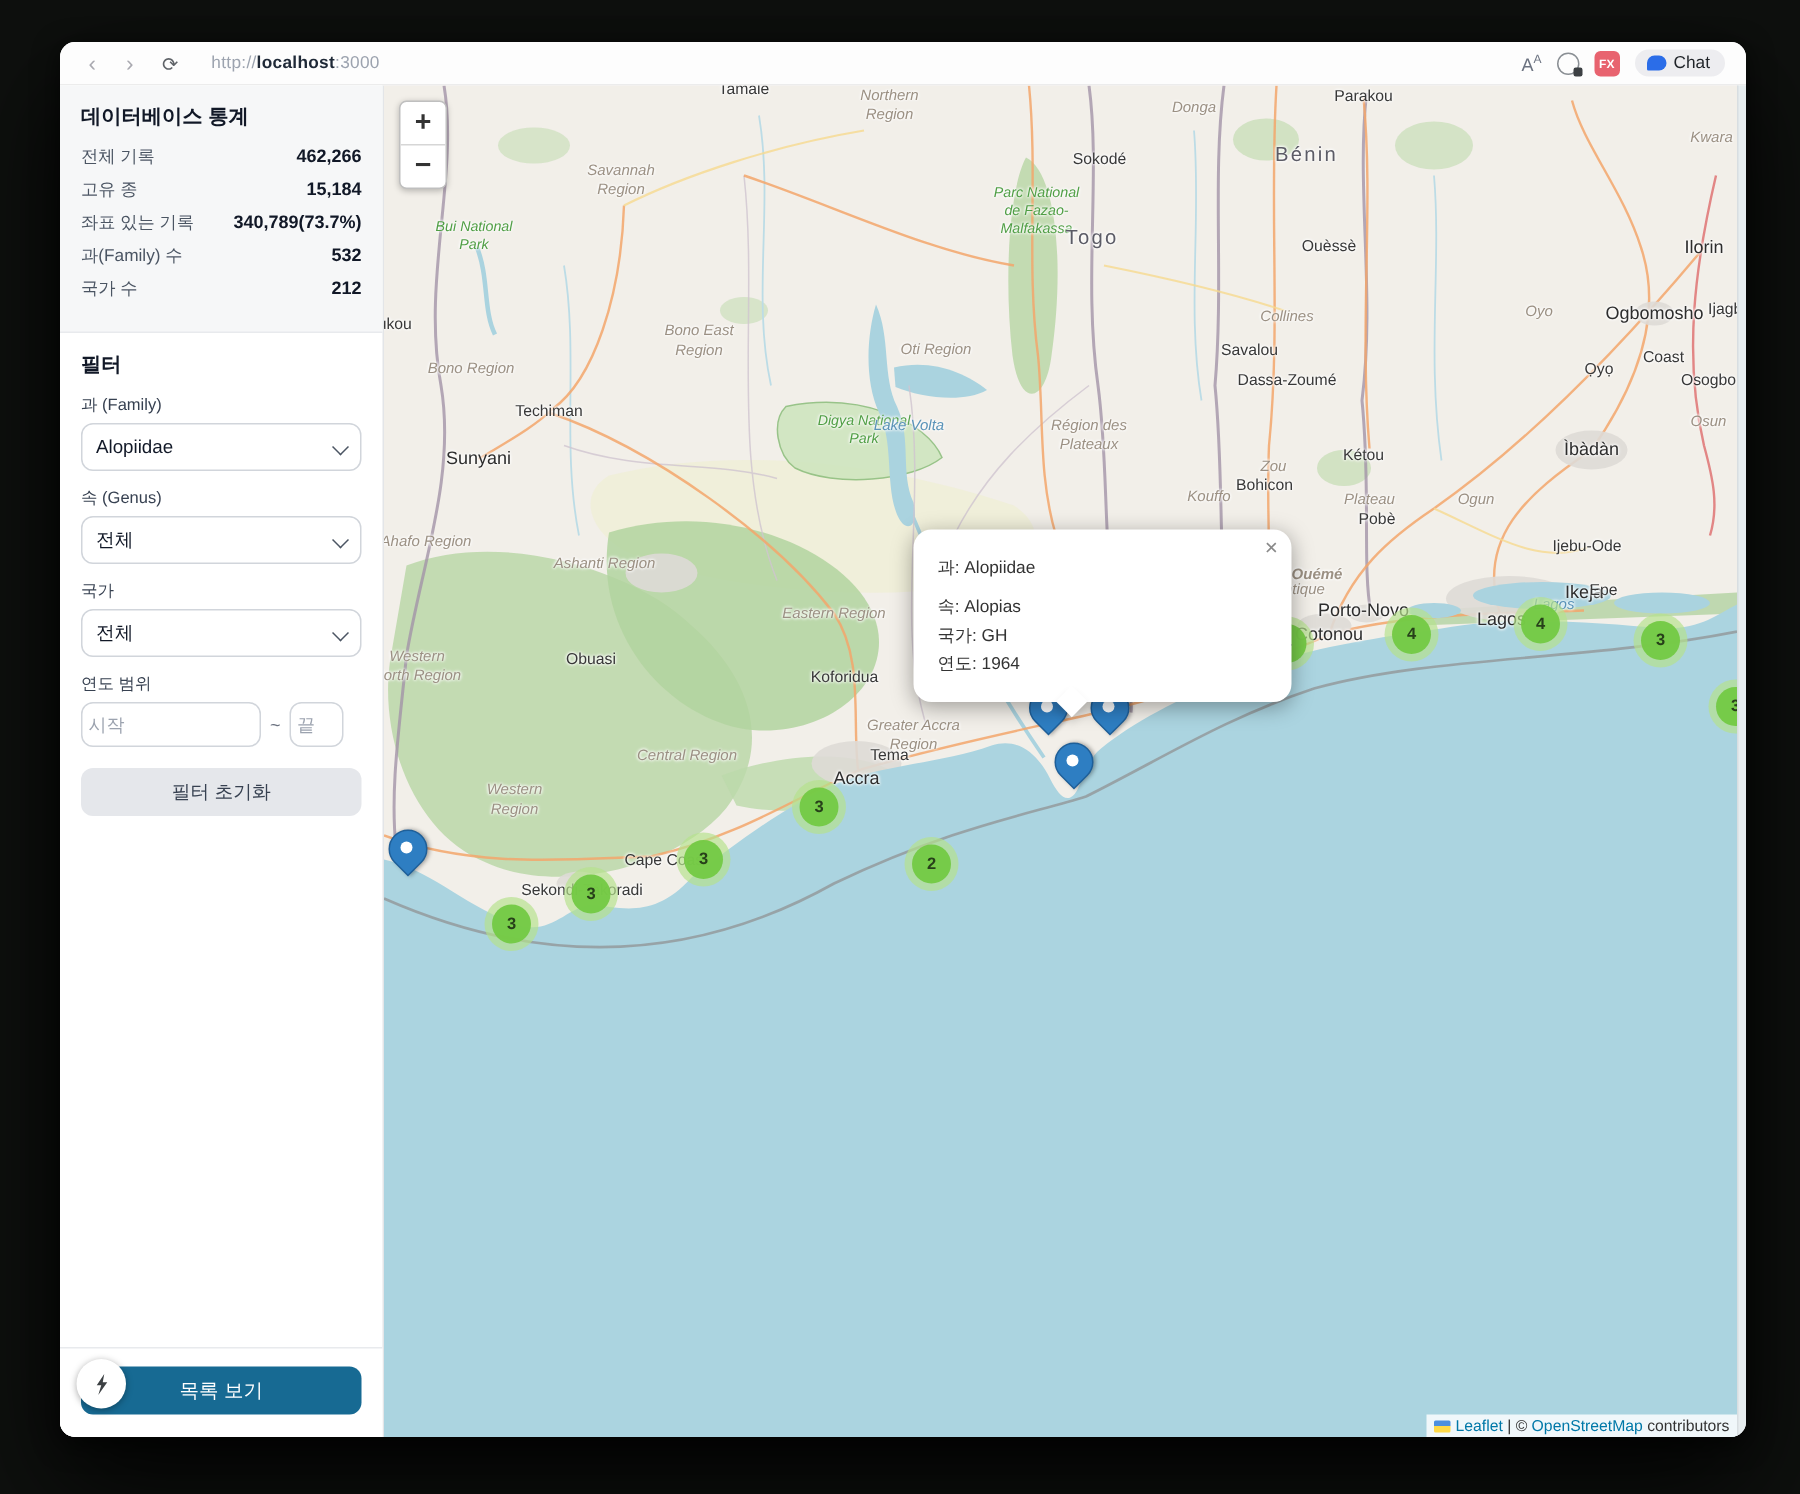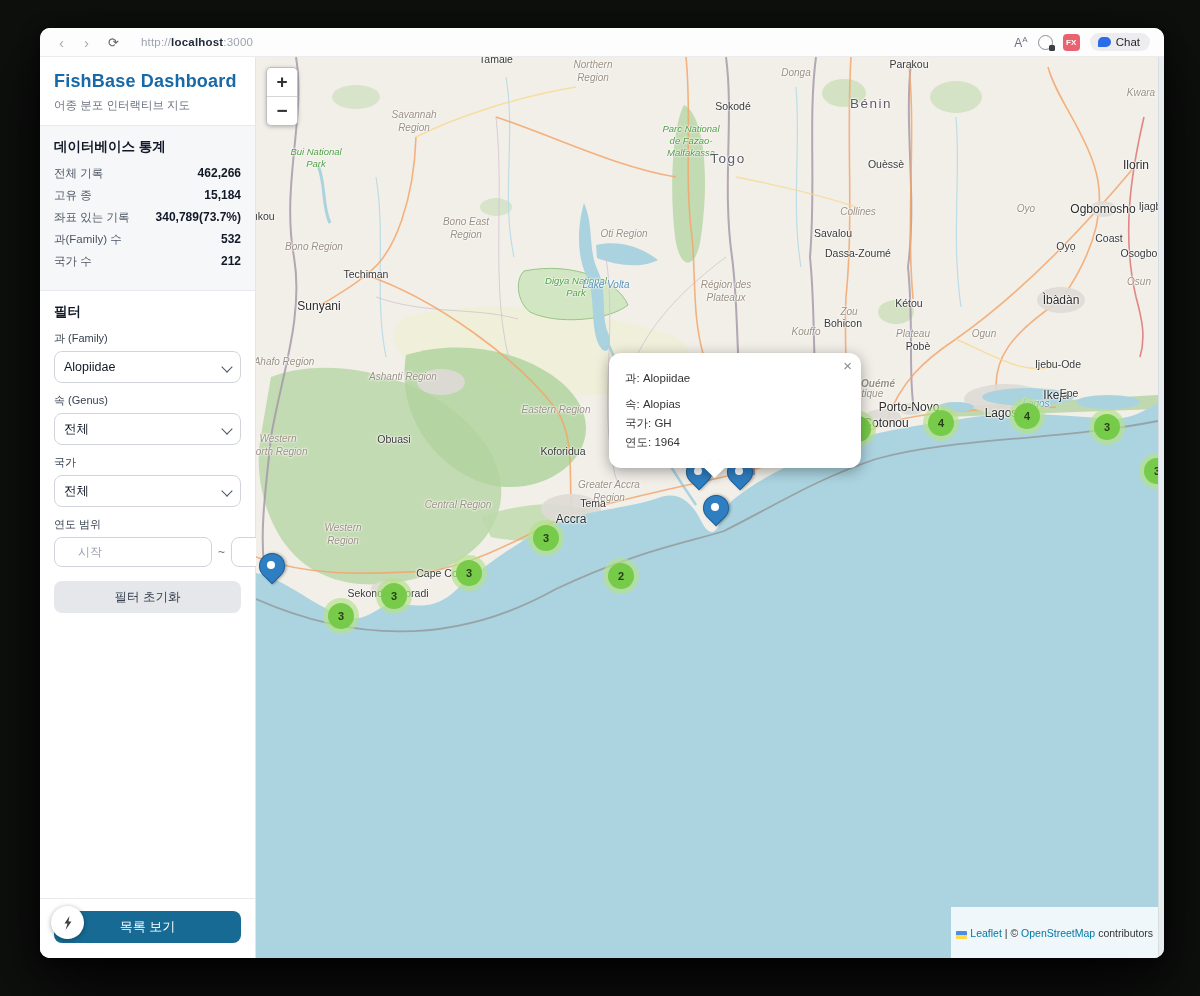--- a/index.html
+++ b/index.html
@@ -29,21 +29,21 @@
   .stats-panel{background:#f6f7f8;border-bottom:1px solid #e8eaed;padding:12px 14px 14px;}
   .panel-title{font-size:13.5px;font-weight:700;color:#111827;margin-bottom:10px;}
   .stat-row{display:flex;justify-content:space-between;align-items:baseline;margin:7px 0;}
   .stat-label{color:#4b5563;font-size:11.5px;}
   .stat-value{color:#111827;font-weight:700;font-size:12px;}
   .filters{padding:12px 14px;}
   .field-label{font-size:11px;color:#374151;margin:10px 0 5px;}
   .select{height:30px;border:1px solid #d1d5db;border-radius:8px;background:#fff;display:flex;align-items:center;padding:0 9px;font-size:12.5px;color:#111827;position:relative;cursor:pointer;}
   .select .chev{position:absolute;right:9px;top:11px;width:7px;height:7px;border-right:1.6px solid #4b5563;border-bottom:1.6px solid #4b5563;transform:rotate(45deg);}
   .year-row{display:flex;align-items:center;gap:6px;}
-  .year-input{height:28px;border:1px solid #d1d5db;border-radius:8px;padding:0 23px;font-size:12px;color:#111827;background:#fff;outline:none;font-family:"Liberation Sans",sans-serif;}
+  .year-input{height:28px;border:1px solid #d1d5db;border-radius:8px;padding:0 4px;font-size:12px;color:#111827;background:#fff;outline:none;font-family:"Liberation Sans",sans-serif;}
   .year-input::placeholder{color:#9ca3af;}
   .yi-start{width:110px;}
   .yi-end{width:26px;}
   .tilde{color:#6b7280;}
   .reset-btn{margin-top:14px;width:100%;height:32px;background:#e5e7eb;border:none;border-radius:8px;font-size:12.5px;color:#374151;cursor:pointer;font-family:"Liberation Sans",sans-serif;}
   .sb-bottom{position:absolute;left:0;right:0;bottom:0;background:#fff;border-top:1px solid #e8eaed;padding:12px 14px 16px;}
   .list-btn{width:100%;height:32px;background:#176a93;color:#fff;border:none;border-radius:8px;font-size:13px;cursor:pointer;font-family:"Liberation Sans",sans-serif;}
   .cursor-badge{position:absolute;left:11px;top:878px;width:33px;height:33px;background:#fff;border-radius:50%;box-shadow:0 1px 5px rgba(0,0,0,.35);z-index:40;display:flex;align-items:center;justify-content:center;}
   
   .map{position:relative;width:902px;height:902px;overflow:hidden;background:#f2efe9;flex:none;}
@@ -68,21 +68,21 @@
   .pin-head{position:absolute;top:2px;left:1px;width:24px;height:24px;background:#2e7ec2;border:1px solid #1e5f99;border-radius:50% 50% 50% 0;transform:rotate(-45deg);box-shadow:1px 1px 3px rgba(0,0,0,.35);}
   .pin-dot{position:absolute;top:10px;left:9px;width:8px;height:8px;background:#fff;border-radius:50%;z-index:2;}
   
   .popup{position:absolute;left:353px;top:296px;width:220px;z-index:20;background:#fff;border-radius:12px;
          box-shadow:0 3px 14px rgba(0,0,0,.35);padding:14px 16px 14px;}
   .popup-tip{position:absolute;left:98px;bottom:-7px;width:15px;height:15px;background:#fff;transform:rotate(45deg);box-shadow:3px 3px 6px rgba(0,0,0,.12);}
   .popup-close{position:absolute;top:5px;right:9px;color:#8a8a8a;font-size:15px;cursor:pointer;line-height:1;}
   .popup-title{font-size:13.5px;font-weight:700;color:#111;margin:2px 0 12px;padding-right:8px;}
   .popup-row{font-size:11.5px;color:#333;margin:4px 0;}
   .popup-row:first-child{margin-bottom:11px;}
-  .attribution{position:absolute;right:0;bottom:0;z-index:30;background:rgba(255,255,255,.82);font-size:10.5px;color:#333;padding:20px 5px;display:flex;align-items:flex-end;gap:3px;}
+  .attribution{position:absolute;right:0;bottom:0;z-index:30;background:rgba(255,255,255,.82);font-size:10.5px;color:#333;padding:2px 5px;display:flex;align-items:center;gap:3px;}
   .attribution a{color:#0078a8;text-decoration:none;}
   .ua-flag{width:11px;height:8px;display:inline-block;background:linear-gradient(#4c8fe0 50%,#ffd948 50%);border-radius:1px;}
 </style>
 </head>
 <body>
 
 <div class="window">
 
   <div class="toolbar">
     <span class="nav-btn">‹</span>
@@ -96,24 +96,20 @@
       <span class="chat-pill">
         <span class="chat-bubble"></span>
         <span>Chat</span>
       </span>
     </span>
   </div>
 
   <div class="content">
 
     <div class="sidebar">
-      <div class="sb-header">
-        <div class="sb-title">FishBase Dashboard</div>
-        <div class="sb-sub">어종 분포 인터랙티브 지도</div>
-      </div>
 
       <div class="stats-panel">
         <div class="panel-title">데이터베이스 통계</div>
         <div id="stats-rows">
             <div class="stat-row">
               <div class="stat-label">전체 기록</div>
               <div class="stat-value">462,266</div>
             </div>
             <div class="stat-row">
               <div class="stat-label">고유 종</div>

